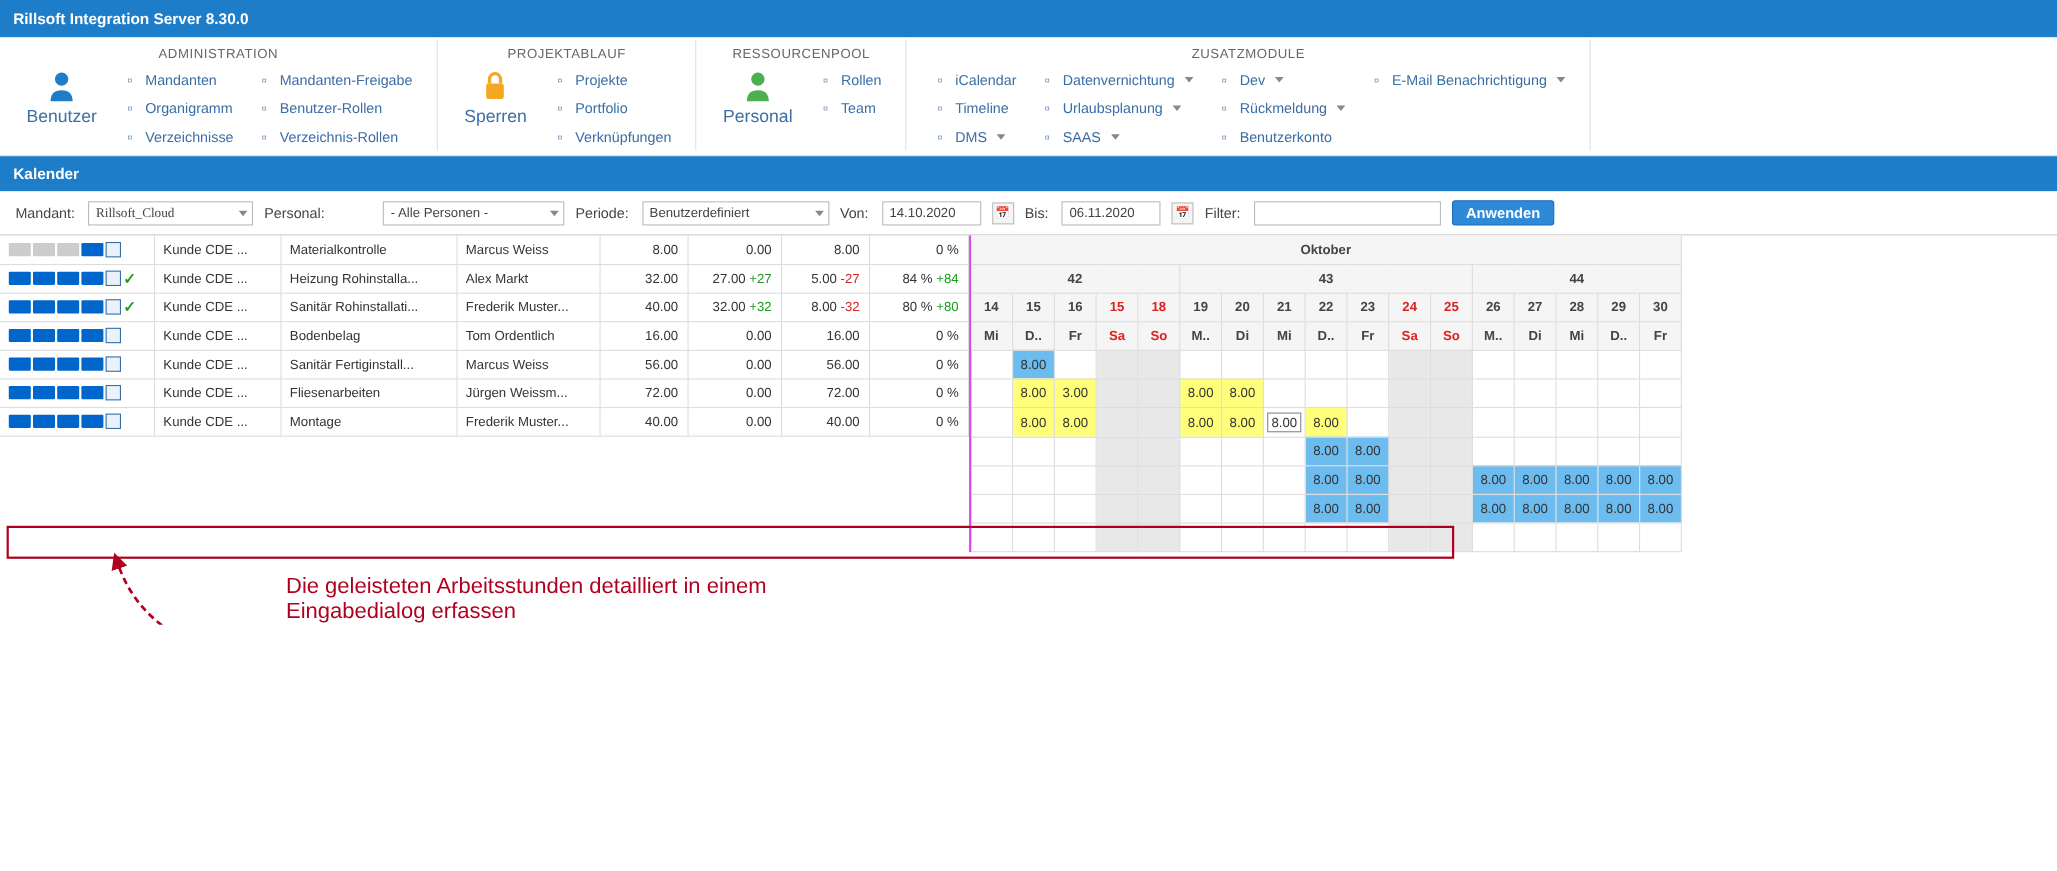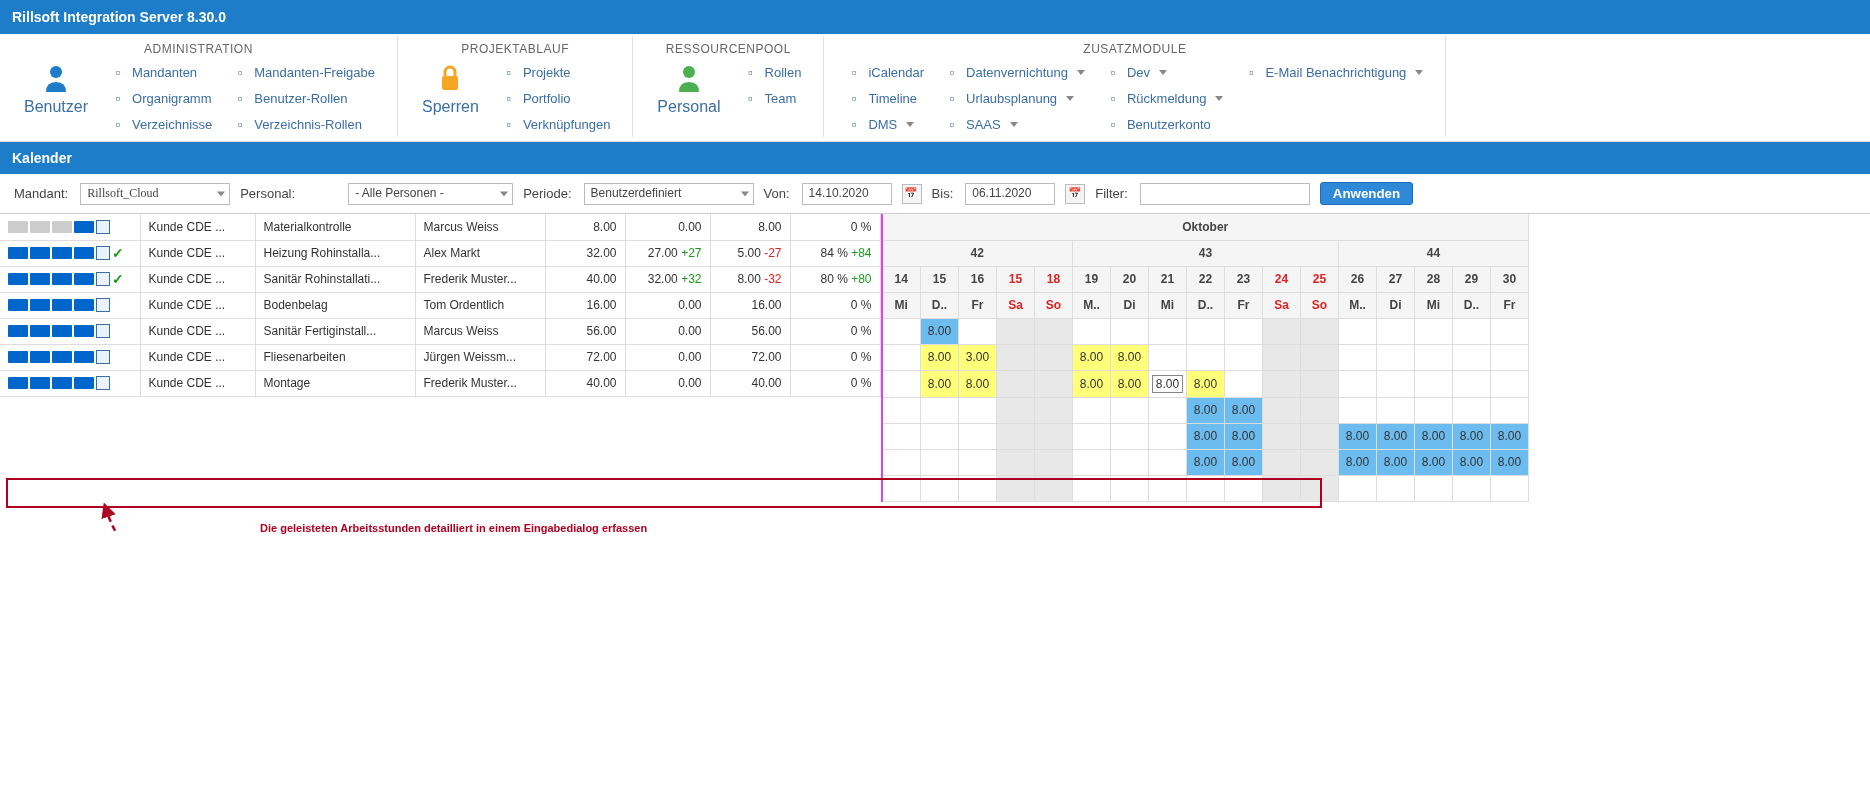--- a/index.html
+++ b/index.html
@@ -34,21 +34,21 @@
   .right-grid th, .right-grid td { text-align:center; width:38px; padding:4px 2px;}
   .weekend { color:#d22;}
   .cell-y { background:#ffff7a;}
   .cell-b { background:#6cbcf0;}
   .cell-g { background:#e8e8e8;}
   .cell-input { background:#fff; border:1px solid #888; display:inline-block; padding:1px 3px;}
   .delta-p { color:#1a9c1a;}
   .delta-n { color:#d22;}
   .num { text-align:right;}
   .hl-overlay { position:absolute; border:2px solid #b00020; pointer-events:none; left:6px; top:478px; width:1316px; height:30px; z-index:5;}
-  .annotation { color:#b00020; font-weight:bold; font-size:11px; padding:20px 0 0 260px; max-width:780px;}
+  .annotation { color:#b00020; font-weight:normal; font-size:20px; padding:20px 0 0 260px; max-width:780px;}
   .action-icons { display:flex; align-items:center; gap:2px;}
   .prog { display:inline-block; width:20px; height:12px; background:#0066cc; position:relative; border-radius:1px;}
   .prog.gray { background:#ccc;}
   .edit-ic { width:14px;height:14px; border:1px solid #3a6ea5; background:#eaf3fb; position:relative;}
   .check-ic { color:#1a9c1a; font-weight:bold; font-size:14px;}
   .container { position:relative;}
   svg.arrow-svg { position:absolute; left:95px; top:500px; width:180px; height:110px; pointer-events:none; z-index:6;}
 </style>
 </head>
 <body>

